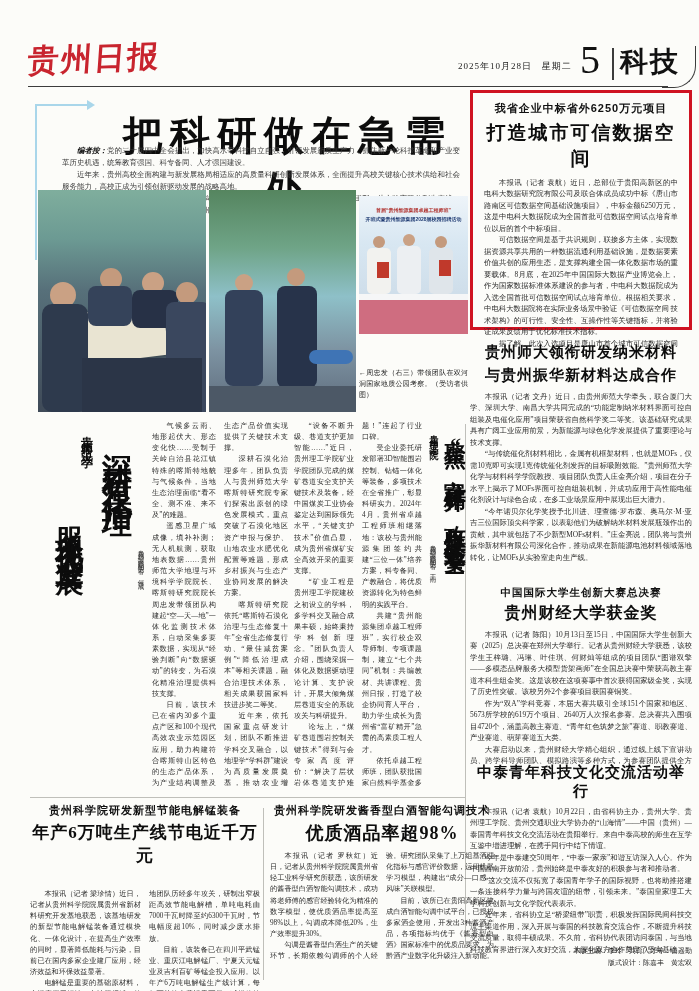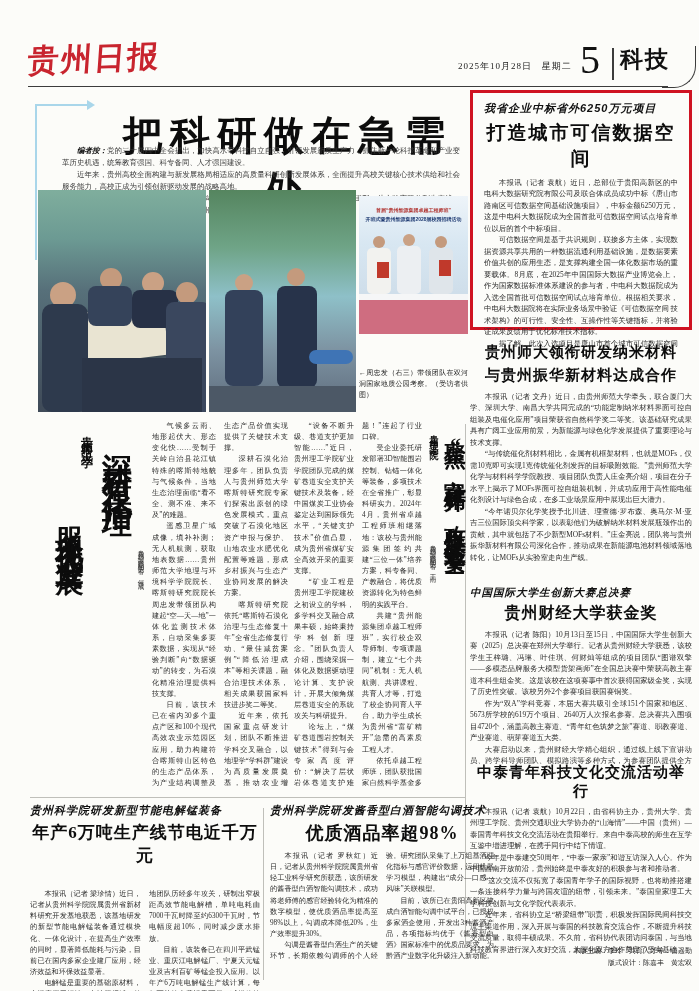--- a/index.html
+++ b/index.html
@@ -4,38 +4,38 @@
 <style>
   html,body{margin:0;padding:0;background:#e8e8e4;}
   .page{position:relative;width:699px;height:991px;margin:0 auto;background:#fcfcf9;overflow:hidden;
         font-family:"Liberation Serif","DejaVu Serif",serif;color:#222;}
   .abs{position:absolute;}
   .sans{font-family:"Liberation Sans","DejaVu Sans",sans-serif;}
   
   .logo{font-size:31px;font-weight:900;color:#c8242e;transform:skewX(-6deg) rotate(-2deg);letter-spacing:2px;}
   .date{font-size:9px;color:#222;letter-spacing:1px;}
   .pageno{font-size:40px;color:#111;font-weight:400;line-height:1;}
-  .section{font-size:23px;font-weight:700;color:#111;letter-spacing:2px;line-height:1;}
+  .section{font-size:28px;font-weight:700;color:#111;letter-spacing:2px;line-height:1;}
   .hrule{border-top:1.5px solid #3c3c3c;}
   .hcurve{border-right:1.5px solid #3c3c3c;border-bottom:1.5px solid #3c3c3c;border-bottom-right-radius:22px;}
   .vsep{width:1.5px;background:#3c3c3c;}
   
   .deco{background:#a9d6ea;}
   .deco-arrow{width:0;height:0;border-left:8px solid #a9d6ea;border-top:5px solid transparent;border-bottom:5px solid transparent;}
   
   .lead-headline{font-size:40px;font-weight:900;letter-spacing:7px;color:#0c0c0c;text-align:center;}
   .ednote{font-size:7.5px;line-height:1.6;text-align:justify;color:#3a3a3a;}
   .ednote p{margin:0;text-indent:2em;}
   .ednote .lbl{font-weight:700;color:#111;font-style:italic;}
   
   .photo{overflow:hidden;}
   .cap{font-size:7px;line-height:1.55;text-align:justify;color:#222;}
   
   .redbox{border:3px solid #cf1322;background:#fcfcf9;box-sizing:border-box;padding:8px 11px 6px;}
-  .kicker{font-size:11px;font-weight:700;letter-spacing:1px;color:#111;font-style:italic;}
+  .kicker{font-size:11px;font-weight:700;text-align:center;letter-spacing:1px;color:#111;}
   .headline-lg{font-size:19px;font-weight:700;text-align:center;letter-spacing:2px;color:#0d0d0d;margin:4px 0 5px;}
   .headline-md{font-size:15px;font-weight:700;text-align:center;letter-spacing:1px;color:#0d0d0d;line-height:1.5;}
   .headline-serif{font-size:17px;font-weight:700;text-align:center;letter-spacing:1px;color:#0d0d0d;}
   .bodytext{font-size:7.4px;line-height:1.55;text-align:justify;color:#2b2b2b;overflow:hidden;}
   .bodytext p{margin:0;text-indent:2em;}
   .cols2{column-count:2;column-gap:8px;}
   
   .vert{writing-mode:vertical-rl;text-orientation:upright;}
   .vh-big{font-weight:900;color:#0c0c0c;}
   .vh-org{font-weight:700;color:#0c0c0c;}
@@ -176,21 +176,21 @@
       <p>深耕石漠化治理多年，团队负责人与贵州师范大学喀斯特研究院专家们探索出原创的绿色发展模式，重点突破了石漠化地区资产申报与保护、山地农业水肥优化配置等难题，形成乡村振兴与生态产业协同发展的解决方案。</p>
       <p>喀斯特研究院依托“喀斯特石漠化治理与生态修复十年”全省生态修复行动、“最佳减贫案例”“降低治理成本”等相关课题，融合治理技术体系，相关成果获国家科技进步奖二等奖。</p>
       <p>近年来，依托国家重点研发计划，团队不断推进学科交叉融合，以地理学“学科群”建设为高质量发展奠基，推动农业增效、产业数字化、农民增收。</p>
     </div>
 
   <div class="abs bodytext cols2" style="left:294px;top:421px;width:128px;height:374px;font-size:7.2px;">
       <p>“设备不断升级、巷道支护更加智能……”近日，贵州理工学院矿业学院团队完成的煤矿巷道安全支护关键技术及装备，经中国煤炭工业协会鉴定达到国际领先水平，“关键支护技术”价值凸显，成为贵州省煤矿安全高效开采的重要支撑。</p>
       <p>“矿业工程是贵州理工学院建校之初设立的学科，多学科交叉融合成果丰硕，始终秉持学科创新理念。”团队负责人介绍，围绕采掘一体化及数据驱动理论计算、支护设计，开展大倾角煤层巷道安全的系统攻关与科研提升。</p>
       <p>论坛上，“煤矿巷道围岩控制关键技术”得到与会专家高度评价：“解决了层状岩体巷道支护难题！”连起了行业口碑。</p>
       <p>受企业委托研发部署3D智能围岩控制、钻锚一体化等装备，多项技术在全省推广，彰显科研实力。2024年4月，贵州省卓越工程师班相继落地：该校与贵州能源集团签约共建“三位一体”培养方案，科专备同、产教融合，将优质资源转化为特色鲜明的实践平台。</p>
-      <p>共建“贵州能源集团卓越工程师班”，实行校企双导师制、专项课题制，建立“七个共同”机制：无人机航测、共讲课程、共育人才等，打造了校企协同育人平台，助力学生成长为贵州省“富矿精开”急需的高素质工程人才。</p>
+      <p>共建“贵州能源集团卓越工程师班”，实行校企双导师制、专项课题制，建立“七个共同”机制：共编教材、共讲课程、贵州日报，打造了校企协同育人平台，助力学生成长为贵州省“富矿精开”急需的高素质工程人才。</p>
       <p>依托卓越工程师班，团队获批国家自然科学基金多项，发表SCI论文10余篇，获发明专利、省部级二等奖等。围绕煤矿安全高效开采、围岩控制深化研究，深入推进产学研聚于一体的工艺规范。</p>
     </div>
 
   <div class="abs vert vh-big" style="left:440px;top:425px;font-size:22px;letter-spacing:4px;height:372px;">聚焦“富矿精开”攻坚煤矿巷道安全</div>
   <div class="abs vert vh-org" style="left:427px;top:428px;font-size:9px;letter-spacing:3px;">贵州理工学院</div>
   <div class="abs vert vh-byline" style="left:428px;top:540px;height:180px;">贵州日报天眼新闻记者 王雨</div>
 
   <div class="abs" style="left:30px;top:803px;width:230px;">
     <div class="kicker sans">贵州科学院研发新型节能电解锰装备</div>
     <div class="headline-serif" style="margin:3px 0 22px;">年产6万吨生产线节电近千万元</div>

